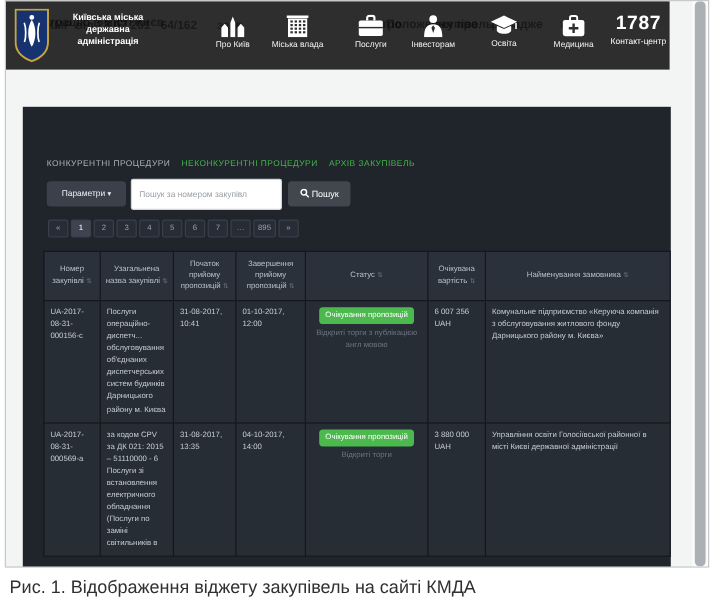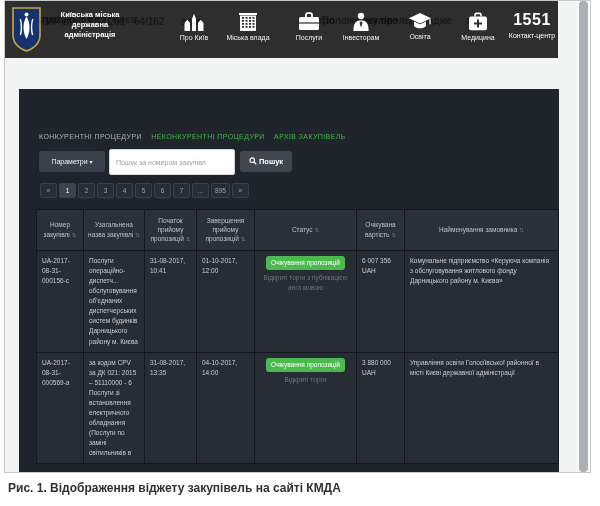--- a/index.html
+++ b/index.html
@@ -28,21 +28,21 @@
   .tab.current{color:#a9b0b8;}
 
   .controls{position:absolute;left:20px;top:59px;width:300px;height:26px;}
   .btn-params{position:absolute;left:0;top:3px;width:66px;height:21px;background:#3a414b;border-radius:3px;
               color:#eef1f3;font-size:7px;line-height:21px;text-align:center;cursor:pointer;}
   .btn-params .caret{font-size:6px;}
   .search-input{position:absolute;left:70px;top:1px;width:126px;height:24px;background:#ffffff;border:1px solid #d4d4d4;
                 border-radius:2px;font-size:7px;padding:12px 6px;color:#333;box-sizing:border-box;font-family:"Liberation Sans",sans-serif;}
   .search-input::placeholder{color:#9aa0a6;}
   .btn-search{position:absolute;left:201px;top:3px;width:52px;height:21px;background:#40474f;border-radius:3px;
-              color:#fff;font-size:7.5px;font-weight:bold;line-height:21px;text-align:center;cursor:pointer;}
+              color:#fff;font-size:7.5px;font-weight:normal;line-height:21px;text-align:center;cursor:pointer;}
   .btn-search svg{vertical-align:-1px;margin-right:2px;}
 
   .pagination{position:absolute;left:21px;top:94px;display:flex;gap:2px;}
   .page-btn{min-width:17px;height:15px;background:#272d36;border:1px solid #39404a;color:#99a1ab;
             font-size:6.5px;line-height:13px;text-align:center;border-radius:2px;padding:0 3px;box-sizing:border-box;cursor:pointer;}
   .page-btn.active{background:#3d4450;color:#ffffff;}
 
   table.grid{position:absolute;left:17px;top:120px;width:522px;border-collapse:collapse;table-layout:fixed;font-size:6.5px;}
   .grid th{background:#2b313b;color:#b9c0c9;font-weight:normal;text-align:center;vertical-align:middle;
            padding:5px 3px;border:1px solid #14181e;height:30px;line-height:1.45;}
@@ -52,21 +52,21 @@
   .cell-number{color:#d4d9de;}
   .status-cell{text-align:center;}
   .badge{display:inline-block;background:#4cb94f;color:#ffffff;border-radius:3px;padding:2px 5px;font-size:6.5px;white-space:nowrap;}
   .status-note{color:#6c7580;margin-top:3px;line-height:1.5;}
 
   
   .scroll-track{position:absolute;right:0;top:0;width:13px;height:100%;background:#fbfbfb;}
   .scroll-thumb{position:absolute;right:2px;top:0;width:9px;height:100%;background:#aab0b3;border-radius:4px;cursor:pointer;}
 
   
-  .caption{position:absolute;left:8px;top:481px;font-size:12px;font-weight:bold;color:#303030;}
+  .caption{position:absolute;left:8px;top:481px;font-size:15px;font-weight:normal;color:#303030;}
 </style>
 </head>
 <body>
 
 <div class="shot">
 
   <div class="site-header">
     <span class="ghost" style="left:34px;top:15px;">КМР від 23.07.201   64/162      затв</span>
     <span class="ghost" style="left:36px;top:13px;">трацію в місті Києв</span>
     <span class="ghost" style="left:296px;top:14px;">ння Положення про    ровадже     та</span>
@@ -157,21 +157,21 @@
         <svg width="20" height="19" viewBox="0 0 20 19">
           <path d="M7 4.6V3A1.6 1.6 0 0 1 8.6 1.4h2.8A1.6 1.6 0 0 1 13 3v1.6" stroke="#ffffff" stroke-width="1.6" fill="none"></path>
           <rect x="1" y="4.6" width="18" height="13.6" rx="2" fill="#ffffff"></rect>
           <path fill="#2e2e2e" d="M9 7.6h2v3h3v2h-3v3H9v-3H6v-2h3z"></path>
         </svg>
       </span>
       <div class="nav-label">Медицина</div>
     </div>
 
     <div class="contact">
-      <div class="contact-number">1551</div>
+      <div class="contact-number">1787</div>
       <div class="contact-label">Контакт-центр</div>
     </div>
   </div>
 
   <div class="widget">
 
     <div class="tabs">
       <span class="tab current">КОНКУРЕНТНІ ПРОЦЕДУРИ</span>
       <span class="tab">НЕКОНКУРЕНТНІ ПРОЦЕДУРИ</span>
       <span class="tab">АРХІВ ЗАКУПІВЕЛЬ</span>

